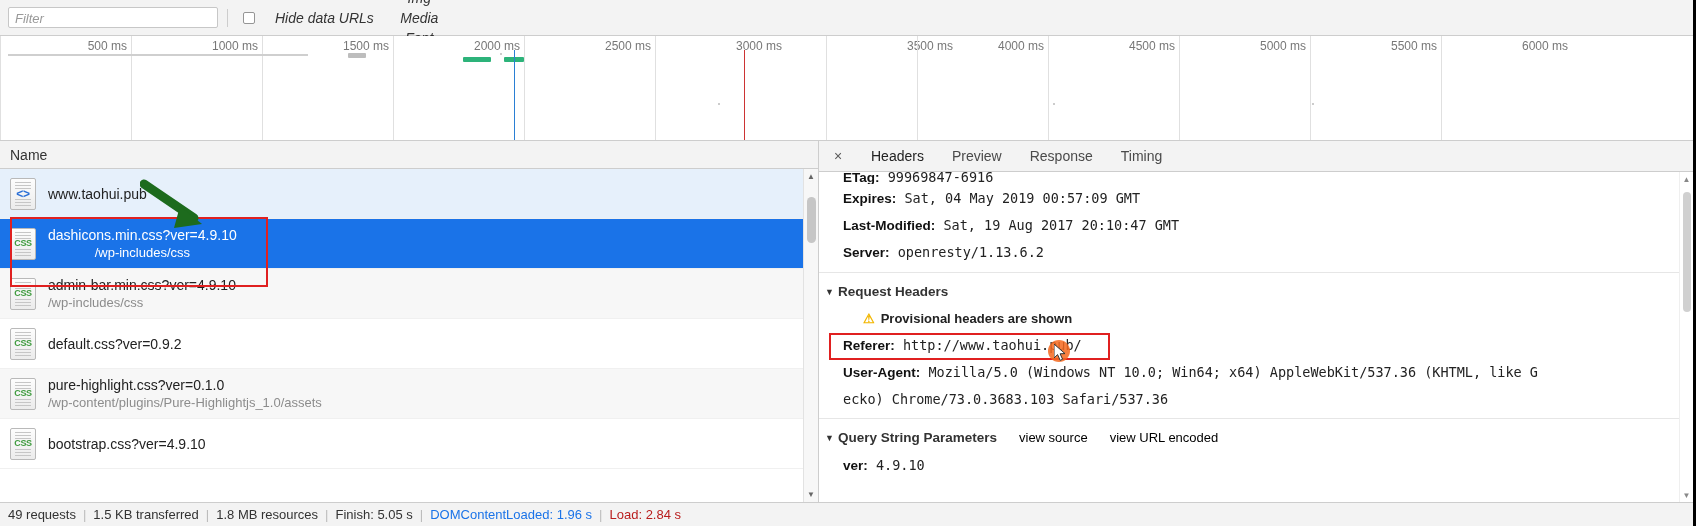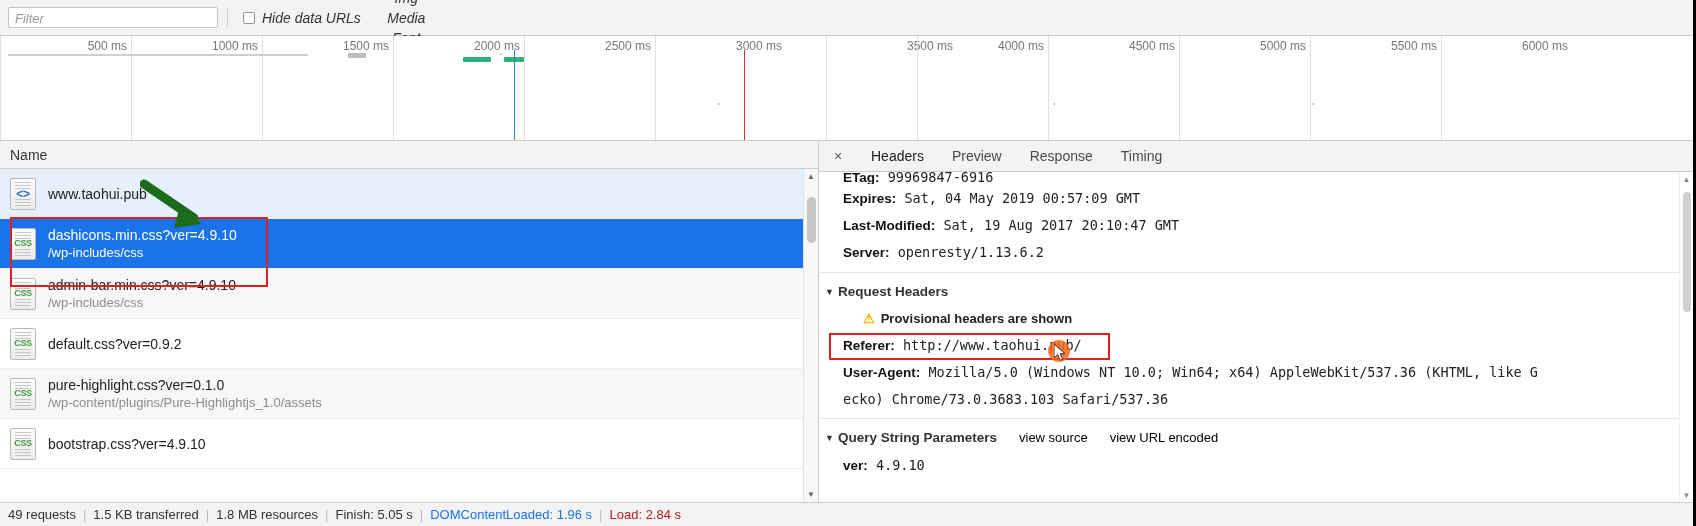--- a/index.html
+++ b/index.html
@@ -31,21 +31,21 @@
     width:210px;height:21px;line-height:21px;
     background:#fff;border:1px solid #c7c7c7;border-radius:2px;
     font-size:13px;color:#999;
     padding:0 6px;box-sizing:border-box;
     margin-left:2px;
   }
   .fb-sep{
     width:1px;height:18px;background:#cdcdcd;margin:0 9px;
   }
   .hide-urls{
-    display:flex;align-items:center;gap:7px;
+    display:flex;align-items:center;gap:20px;
     font-size:14px;color:#333;white-space:nowrap;
     margin-left:6px;
   }
   .chk{
     width:12px;height:12px;border:1px solid #959595;border-radius:2px;
     background:#fff;box-sizing:border-box;display:inline-block;
   }
   .type-filters{
     display:flex;align-items:center;gap:0;margin-left:12px;
     font-size:14px;
@@ -106,21 +106,21 @@
   .row{
     height:50px;box-sizing:border-box;
     display:flex;align-items:center;
     padding-left:10px;
     border-bottom:1px solid #f0f0f0;
     position:relative;
   }
   .row.zebra{background:#f7f7f7;}
   .row.first{background:#e6f0fb;}
   .row.selected{background:#1a73e8;}
-  .row.selected .r-name,.row.selected .r-path{color:#fff;}
+  .row.selected .r-name,.row.selected .r-path{color:#fff;text-align:center;}
   .ficon{
     width:26px;height:32px;min-width:26px;margin-right:12px;
     background:linear-gradient(#fdfdfd,#ececec);
     border:1px solid #b9b9b9;border-radius:2px;
     position:relative;box-sizing:border-box;
     display:flex;align-items:center;justify-content:center;
     overflow:hidden;
   }
   .ficon .lines{
     position:absolute;top:3px;left:4px;right:4px;height:9px;

